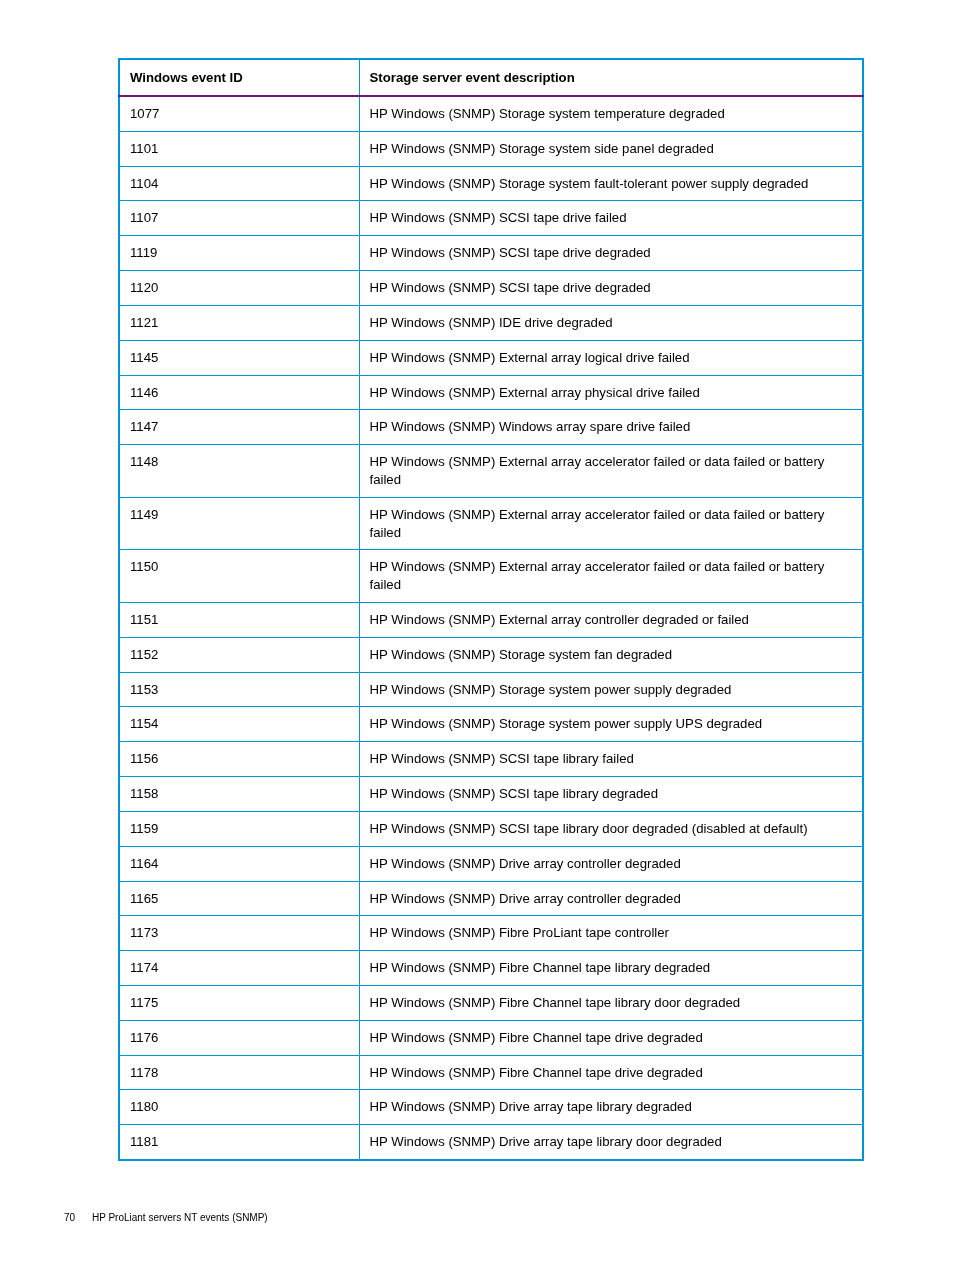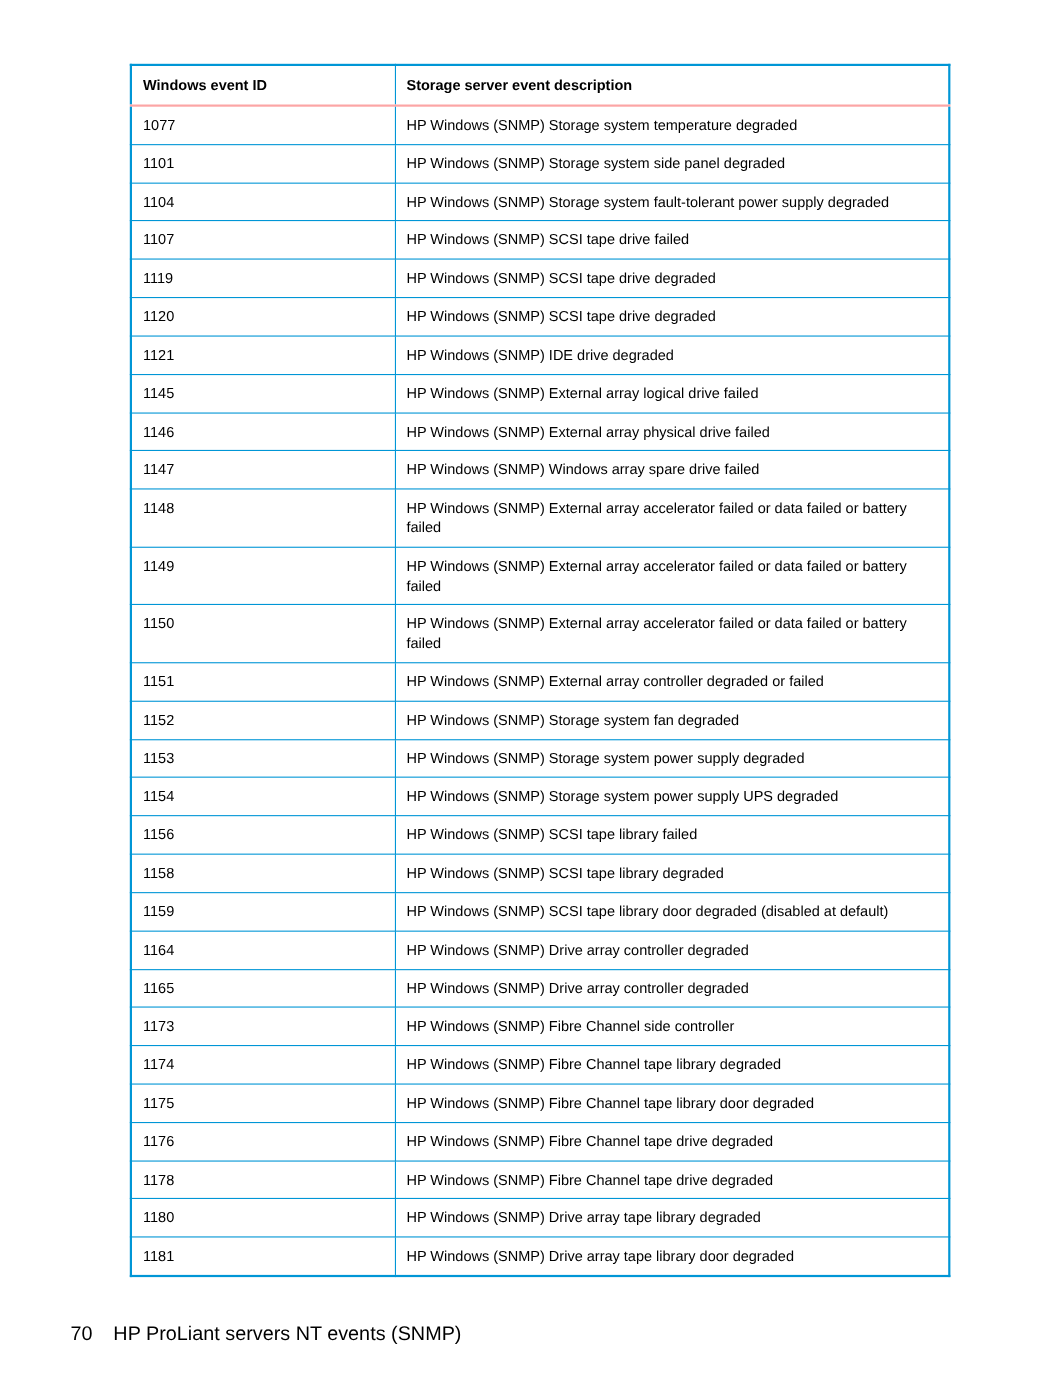--- a/index.html
+++ b/index.html
@@ -18,21 +18,21 @@
     border-top: 2px solid #0096d6;
     border-bottom: 2px solid #0096d6;
     border-left: 2px solid #0096d6;
     border-right: 2px solid #0096d6;
     font-size: 13.2px;
   }
   thead th {
     text-align: left;
     font-weight: bold;
     padding: 10px 8px 10px 10px;
-    border-bottom: 2px solid #fca5a5;
+    border-bottom: 2px solid #701a75;
     vertical-align: top;
   }
   thead th:first-child {
     width: 240px;
     border-right: 1px solid #0096d6;
   }
   tbody tr td {
     padding: 8px 8px 8px 10px;
     border-bottom: 1px solid #0096d6;
     vertical-align: top;
@@ -43,21 +43,21 @@
   }
   tbody td:first-child {
     border-right: 1px solid #0096d6;
     width: 240px;
     margin-left: 40px;
   }
   .footer {
     position: absolute;
     bottom: 48px;
     left: 64px;
-    font-size: 18px;
+    font-size: 10px;
     color: #000;
   }
   .page-num {
     margin-right: 14px;
   }
 </style>
 </head>
 <body>
 
 <table>
@@ -151,21 +151,21 @@
       <tr>
         <td>1164</td>
         <td>HP Windows (SNMP) Drive array controller degraded</td>
       </tr>
       <tr>
         <td>1165</td>
         <td>HP Windows (SNMP) Drive array controller degraded</td>
       </tr>
       <tr>
         <td>1173</td>
-        <td>HP Windows (SNMP) Fibre Channel side controller</td>
+        <td>HP Windows (SNMP) Fibre ProLiant tape controller</td>
       </tr>
       <tr>
         <td>1174</td>
         <td>HP Windows (SNMP) Fibre Channel tape library degraded</td>
       </tr>
       <tr>
         <td>1175</td>
         <td>HP Windows (SNMP) Fibre Channel tape library door degraded</td>
       </tr>
       <tr>

